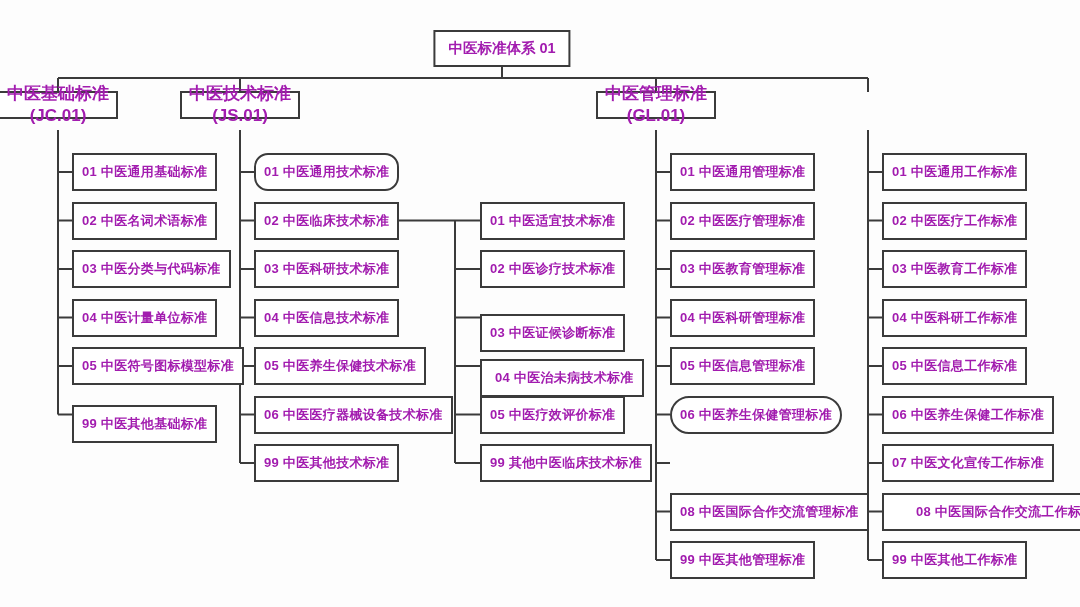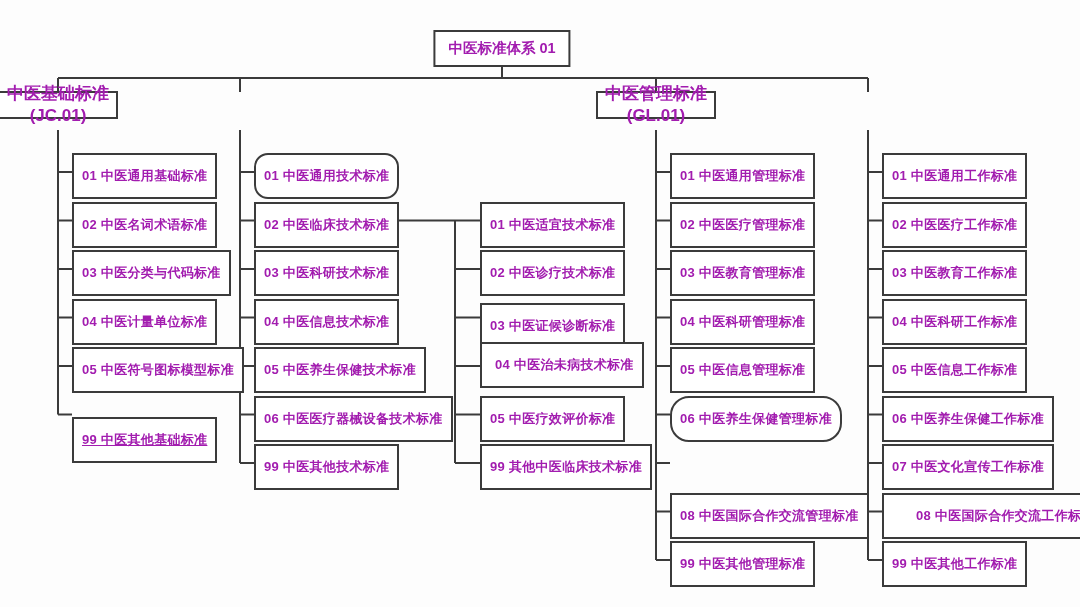--- a/index.html
+++ b/index.html
@@ -13,21 +13,21 @@
     position:absolute;background:#ffffff;border:2px solid #3b3b3b;color:#a21caf;
     font-weight:bold;box-sizing:border-box;display:flex;align-items:center;
     justify-content:center;white-space:nowrap;z-index:1;
   }
   .root-node{height:37px;top:30px;left:502px;transform:translateX(-50%);font-size:14.5px;padding:0 13px;}
   .branch-node{
     height:28px;top:91px;transform:translateX(-50%);flex-direction:column;
     font-size:17px;line-height:1.3;padding:0 7px;text-align:center;
   }
   .b0{left:58px}.b1{left:240px}.b2{left:656px}.b3{left:868px}
-  .child-node{height:46px;font-size:13px;padding:0 8px;letter-spacing:.3px;}
+  .child-node{height:38px;font-size:13px;padding:0 8px;letter-spacing:.3px;}
 </style>
 </head>
 <body>
 
 <div class="stage">
   <svg class="wires" viewBox="0 0 1080 607" xmlns="http://www.w3.org/2000/svg">
       <line x1="502" y1="66" x2="502" y2="78" stroke="#3b3b3b" stroke-width="2"></line>
       <line x1="58" y1="78" x2="868" y2="78" stroke="#3b3b3b" stroke-width="2"></line>
       <line x1="58" y1="78" x2="58" y2="92" stroke="#3b3b3b" stroke-width="2"></line>
       <line x1="240" y1="78" x2="240" y2="92" stroke="#3b3b3b" stroke-width="2"></line>
@@ -79,30 +79,34 @@
     </svg>
 
   <div class="node root-node">
     <span>中医标准体系 01</span>
   </div>
 
   <div class="node branch-node b0">
     <span>中医基础标准</span>
     <span>(JC.01)</span>
   </div>
+  <div class="node branch-node b1">
+    <span>中医技术标准</span>
+    <span>(JS.01)</span>
+  </div>
   <div class="node branch-node b2">
     <span>中医管理标准</span>
     <span>(GL.01)</span>
   </div>
 <div class="node child-node" style="left: 72px; top: 153px;">01 中医通用基础标准</div>
     <div class="node child-node" style="left: 72px; top: 201.5px;">02 中医名词术语标准</div>
     <div class="node child-node" style="left: 72px; top: 250px;">03 中医分类与代码标准</div>
     <div class="node child-node" style="left: 72px; top: 298.5px;">04 中医计量单位标准</div>
     <div class="node child-node" style="left: 72px; top: 347px;">05 中医符号图标模型标准</div>
-    <div class="node child-node" style="left: 72px; top: 417px; text-decoration: underline;">99 中医其他基础标准</div>
+    <div class="node child-node" style="left: 72px; top: 405px;">99 中医其他基础标准</div>
     <div class="node child-node" style="left: 254px; top: 153px; border-radius: 14px;">01 中医通用技术标准</div>
     <div class="node child-node" style="left: 254px; top: 201.5px;">02 中医临床技术标准</div>
     <div class="node child-node" style="left: 254px; top: 250px;">03 中医科研技术标准</div>
     <div class="node child-node" style="left: 254px; top: 298.5px;">04 中医信息技术标准</div>
     <div class="node child-node" style="left: 254px; top: 347px;">05 中医养生保健技术标准</div>
     <div class="node child-node" style="left: 254px; top: 395.5px;">06 中医医疗器械设备技术标准</div>
     <div class="node child-node" style="left: 254px; top: 444px;">99 中医其他技术标准</div>
     <div class="node child-node" style="left: 670px; top: 153px;">01 中医通用管理标准</div>
     <div class="node child-node" style="left: 670px; top: 201.5px;">02 中医医疗管理标准</div>
     <div class="node child-node" style="left: 670px; top: 250px;">03 中医教育管理标准</div>
@@ -115,17 +119,17 @@
     <div class="node child-node" style="left: 882px; top: 201.5px;">02 中医医疗工作标准</div>
     <div class="node child-node" style="left: 882px; top: 250px;">03 中医教育工作标准</div>
     <div class="node child-node" style="left: 882px; top: 298.5px;">04 中医科研工作标准</div>
     <div class="node child-node" style="left: 882px; top: 347px;">05 中医信息工作标准</div>
     <div class="node child-node" style="left: 882px; top: 395.5px;">06 中医养生保健工作标准</div>
     <div class="node child-node" style="left: 882px; top: 444px;">07 中医文化宣传工作标准</div>
     <div class="node child-node" style="left: 882px; top: 492.5px; padding-left: 32px;">08 中医国际合作交流工作标准</div>
     <div class="node child-node" style="left: 882px; top: 541px;">99 中医其他工作标准</div>
     <div class="node child-node" style="left: 480px; top: 201.5px;">01 中医适宜技术标准</div>
     <div class="node child-node" style="left: 480px; top: 250px;">02 中医诊疗技术标准</div>
-    <div class="node child-node" style="left: 480px; top: 303px;">03 中医证候诊断标准</div>
-    <div class="node child-node" style="left: 480px; top: 342px; padding-left: 13px;">04 中医治未病技术标准</div>
+    <div class="node child-node" style="left: 480px; top: 314px;">03 中医证候诊断标准</div>
+    <div class="node child-node" style="left: 480px; top: 359px; padding-left: 13px;">04 中医治未病技术标准</div>
     <div class="node child-node" style="left: 480px; top: 395.5px;">05 中医疗效评价标准</div>
     <div class="node child-node" style="left: 480px; top: 444px;">99 其他中医临床技术标准</div>
   </div>
 
 </body></html>

